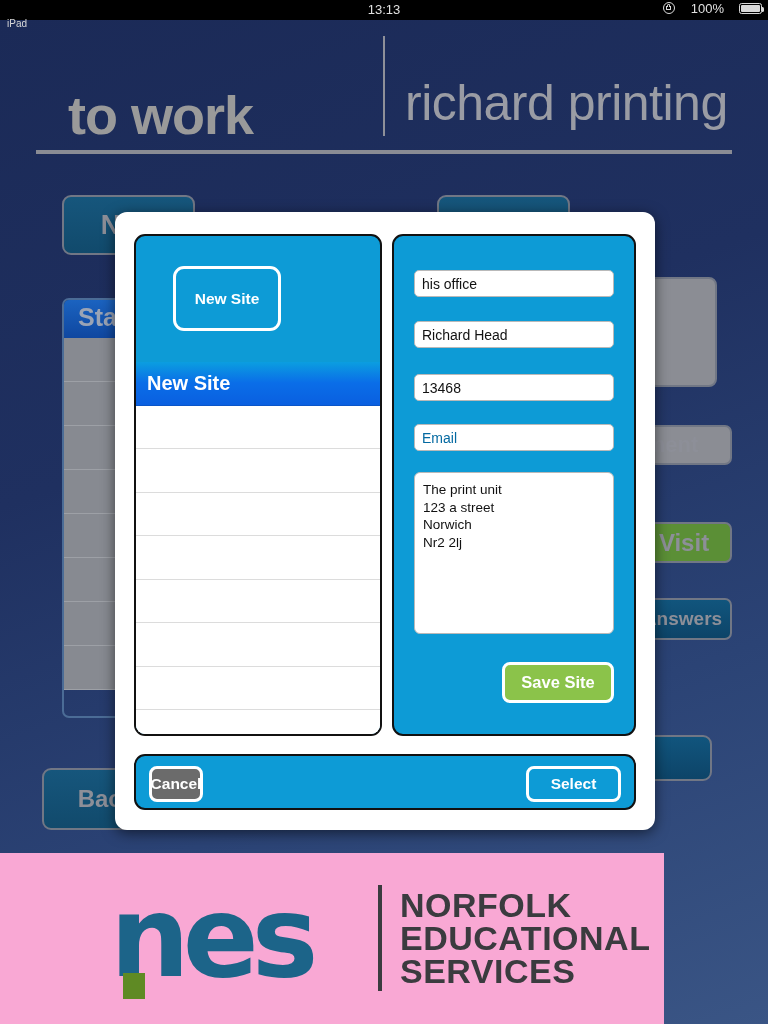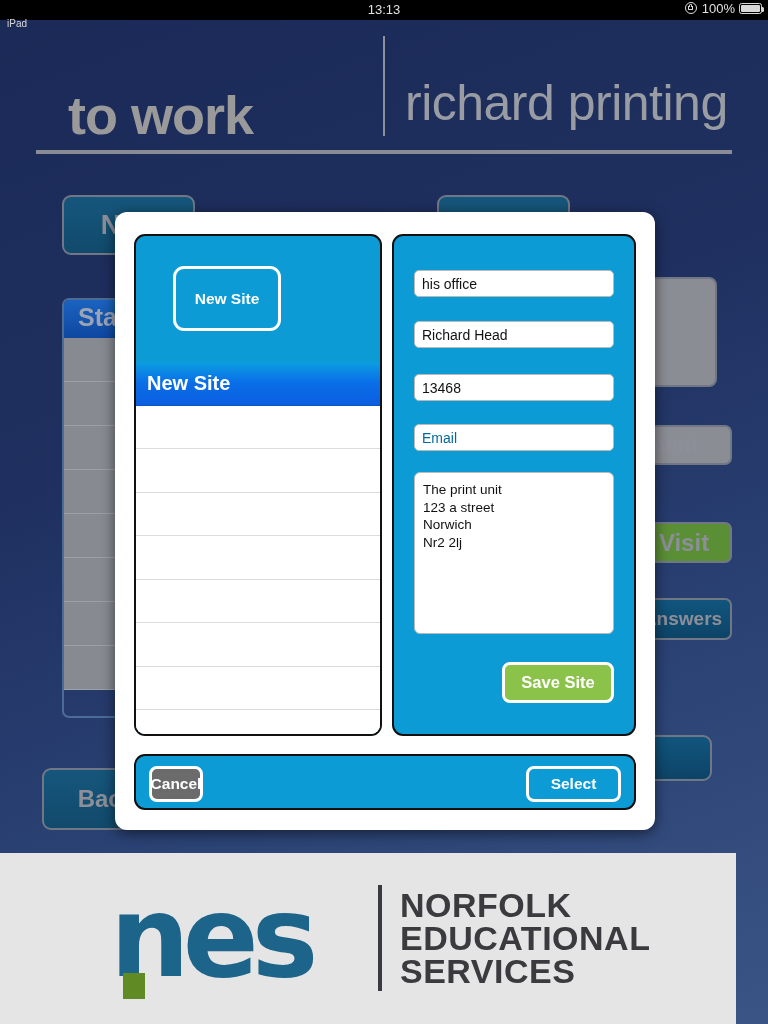--- a/index.html
+++ b/index.html
@@ -11,21 +11,21 @@
   #screen { position:relative; width:768px; height:1024px; overflow:hidden; background:#1d2c5c; }
 
   
   .statusbar{
     position:absolute; left:0; top:0; width:768px; height:20px;
     background:#000; color:#e8e8e8; font-size:12.5px;
     display:flex; align-items:center; z-index:60;
   }
   .sb-left{ position:absolute; left:7px; top:18px; font-size:10px; color:#d8d8d8;}
   .sb-time{ position:absolute; left:0; width:768px; text-align:center; top:2px; font-size:13px; color:#e0e0e0;}
-  .sb-right{ position:absolute; right:6px; top:1px; display:flex; align-items:center; gap:4px;}
+  .sb-right{ position:absolute; right:6px; top:1px; display:flex; align-items:center; gap:15px;}
   .sb-right .pct{ font-size:13px; color:#e0e0e0;}
   .rotlock{ width:13px; height:13px; position:relative; display:inline-block;}
   .rotlock .ring{
     position:absolute; left:0; top:0; width:12px; height:12px;
     border:1.4px solid #dcdcdc; border-radius:50%;
   }
   .rotlock .pad{
     position:absolute; left:3.5px; top:3.5px; width:5px; height:4.5px;
     border:1.3px solid #dcdcdc; border-top:none; border-radius:0 0 1px 1px;
   }
@@ -158,22 +158,22 @@
   }
   .selectBtn{
     position:absolute; right:13px; top:10px; width:95px; height:36px;
     border:3px solid #fff; border-radius:8px;
     display:flex; align-items:center; justify-content:center;
     color:#fff; font-weight:bold; font-size:15.5px;
   }
 
   
   .footer{
-    position:absolute; left:0; top:853px; width:736px; height:171px;
-    background:#e5e5e5; z-index:10;
+    position:absolute; left:0; top:853px; width:664px; height:171px;
+    background:#f9a8d4; z-index:10;
   }
   .nesWrap{ position:absolute; left:110px; top:24px; display:flex; align-items:center; }
   .nesMark{ position:relative; width:255px; height:120px; }
   .nesText{
     position:absolute; left:0; top:4px;
     font-size:112px; font-weight:bold; color:#1c6489;
     font-family:"DejaVu Sans", sans-serif; letter-spacing:-7px; line-height:1;
   }
   .nesSquare{ position:absolute; left:13px; top:96px; width:22px; height:26px; background:#5f8a24; }
   .nesDiv{ position:absolute; left:268px; top:8px; width:4px; height:106px; background:#3b3b3f; }

